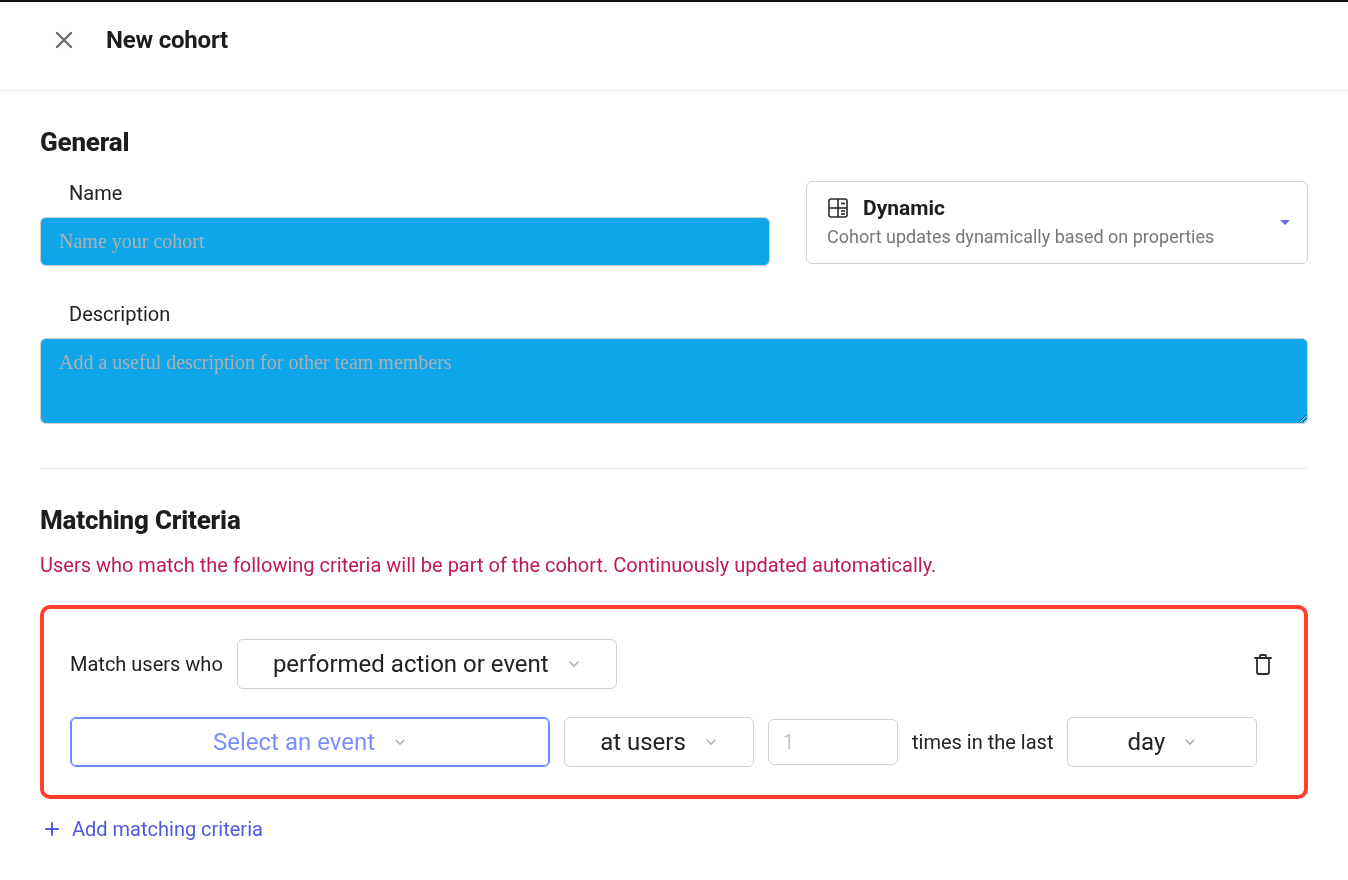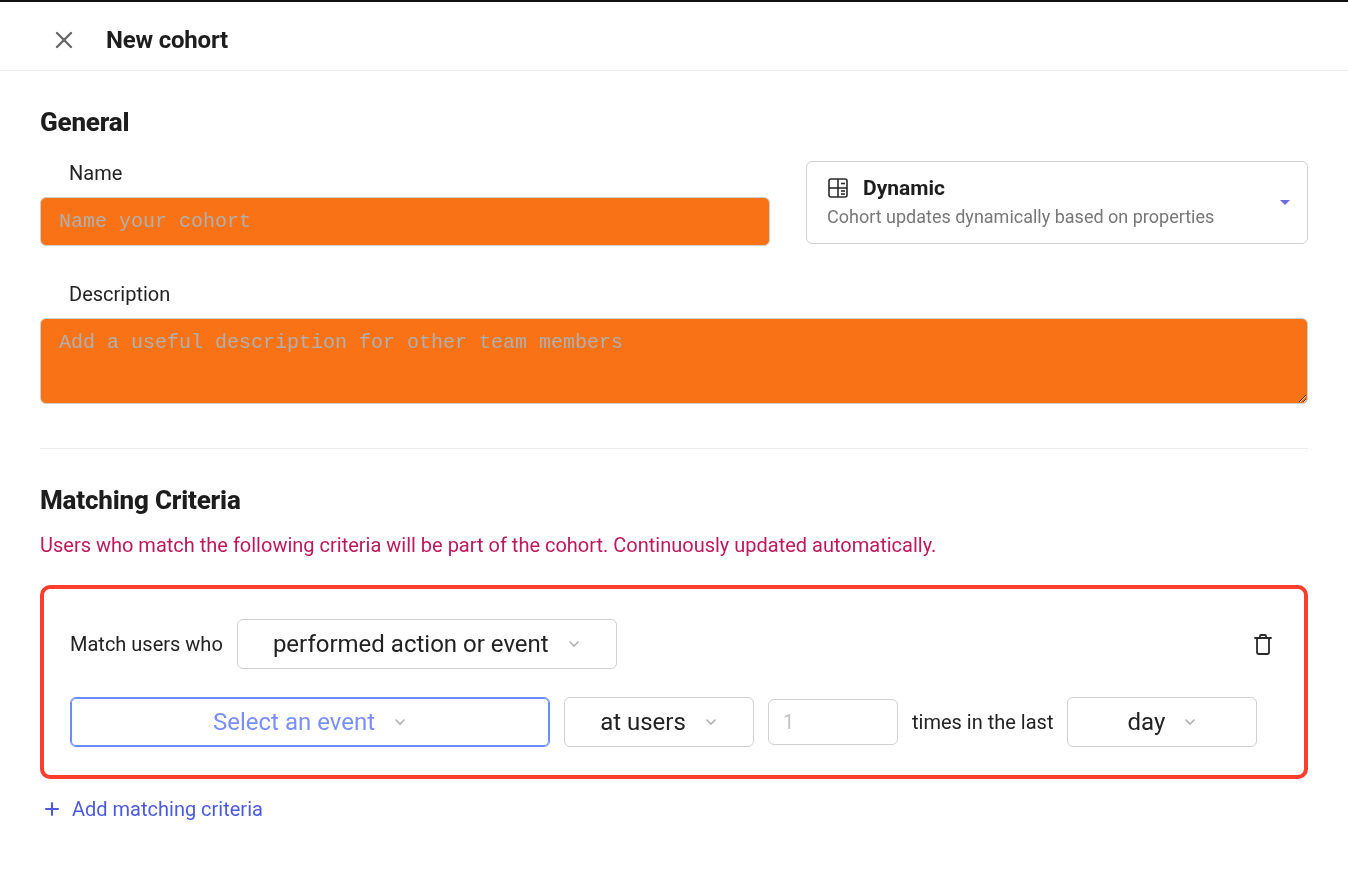--- a/index.html
+++ b/index.html
@@ -7,21 +7,21 @@
     margin: 0; padding: 0;
     font-family: -apple-system, BlinkMacSystemFont, "Segoe UI", Roboto, "Helvetica Neue", Arial, sans-serif;
     background: #fff;
     color: #1d1d1d;
     width: 1348px;
     height: 880px;
   }
   .topbar-line { height: 2px; background: #111; width: 100%; }
   .header {
     display: flex; align-items: center;
-    padding: 24px 40px 16px 40px;
+    padding: 24px 40px 36px 40px;
     border-bottom: 1px solid #ececec;
   }
   .close-btn {
     width: 28px; height: 28px; display: flex; align-items: center; justify-content: center;
     margin-right: 28px; margin-left: 10px;
     color: #6a6a6a;
     cursor: pointer;
   }
   .header-title {
     font-size: 24px; font-weight: 700; letter-spacing: -0.2px;
@@ -40,22 +40,22 @@
     font-size: 20px; font-weight: 400; color: #222; margin-bottom: 12px; margin-left: 29px;
   }
   .text-input, .textarea {
     width: 100%;
     border: 1px solid #d0d0d0;
     border-radius: 6px;
     font-size: 20px;
     color: #222;
     padding: 12px 18px;
     outline: none;
-    font-family: Liberation Mono, monospace;
-    background: #f97316;
+    font-family: Liberation Serif, serif;
+    background: #0ea5e9;
   }
   .text-input::placeholder, .textarea::placeholder {
     color: #b0b0b0;
   }
   .textarea {
     min-height: 86px;
     resize: both;
   }
   .type-card {
     flex: 1;

